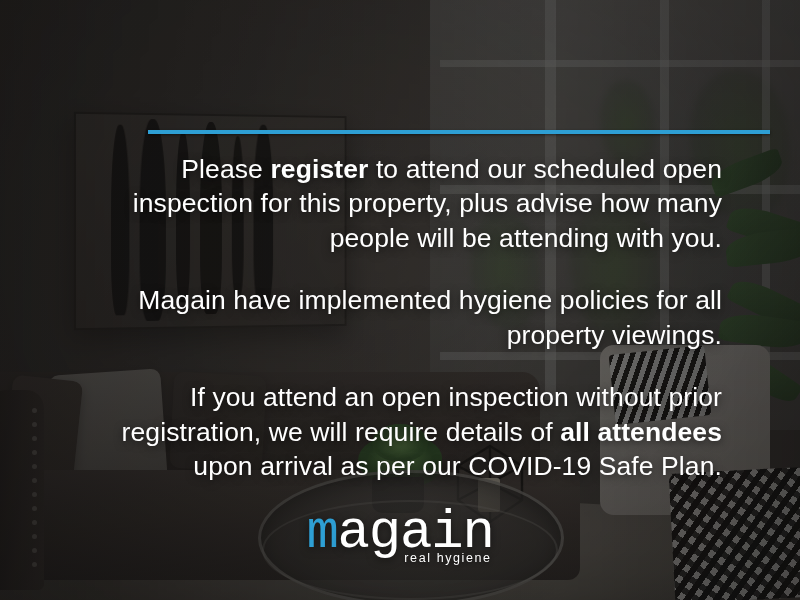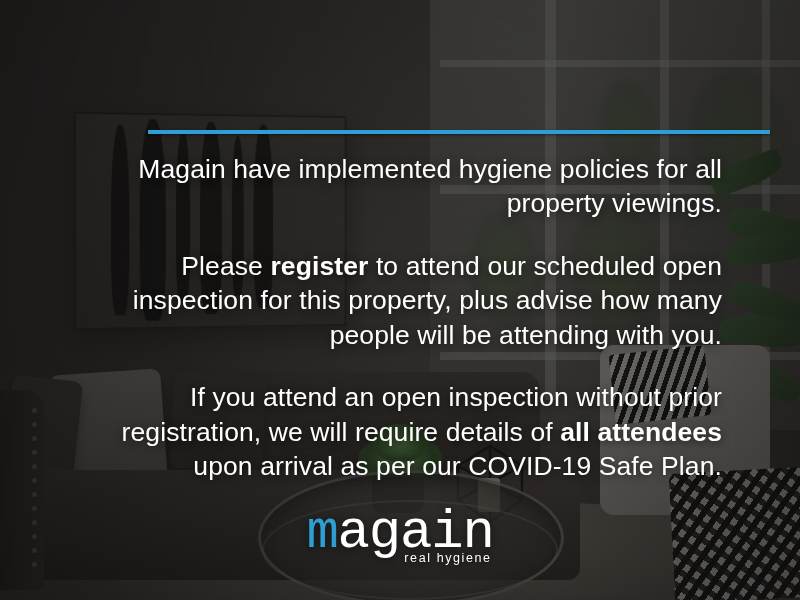--- a/index.html
+++ b/index.html
@@ -402,24 +402,24 @@
     <div class="scrim2"></div>
   </div>
 
   <div class="content">
 
 
     <div class="divider"></div>
 
     <div class="body-block">
       <p class="para">
-        <span>Magain have implemented hygiene policies for all property viewings.</span>
+        <span>Please </span><b>register</b><span> to attend our scheduled open inspection for this property, plus advise how many people will be attending with you.</span>
       </p>
       <p class="para">
-        <span>Please </span><b>register</b><span> to attend our scheduled open inspection for this property, plus advise how many people will be attending with you.</span>
+        <span>Magain have implemented hygiene policies for all property viewings.</span>
       </p>
       <p class="para">
         <span>If you attend an open inspection without prior registration, we will require details of </span><b>all attendees</b><span> upon arrival as per our COVID-19 Safe Plan.</span>
       </p>
     </div>
 
     <div class="logo">
       <div class="logo-inner">
         <span class="logo-word"><span class="logo-m">m</span><span>again</span></span>
         <span class="logo-sub">real hygiene</span>

